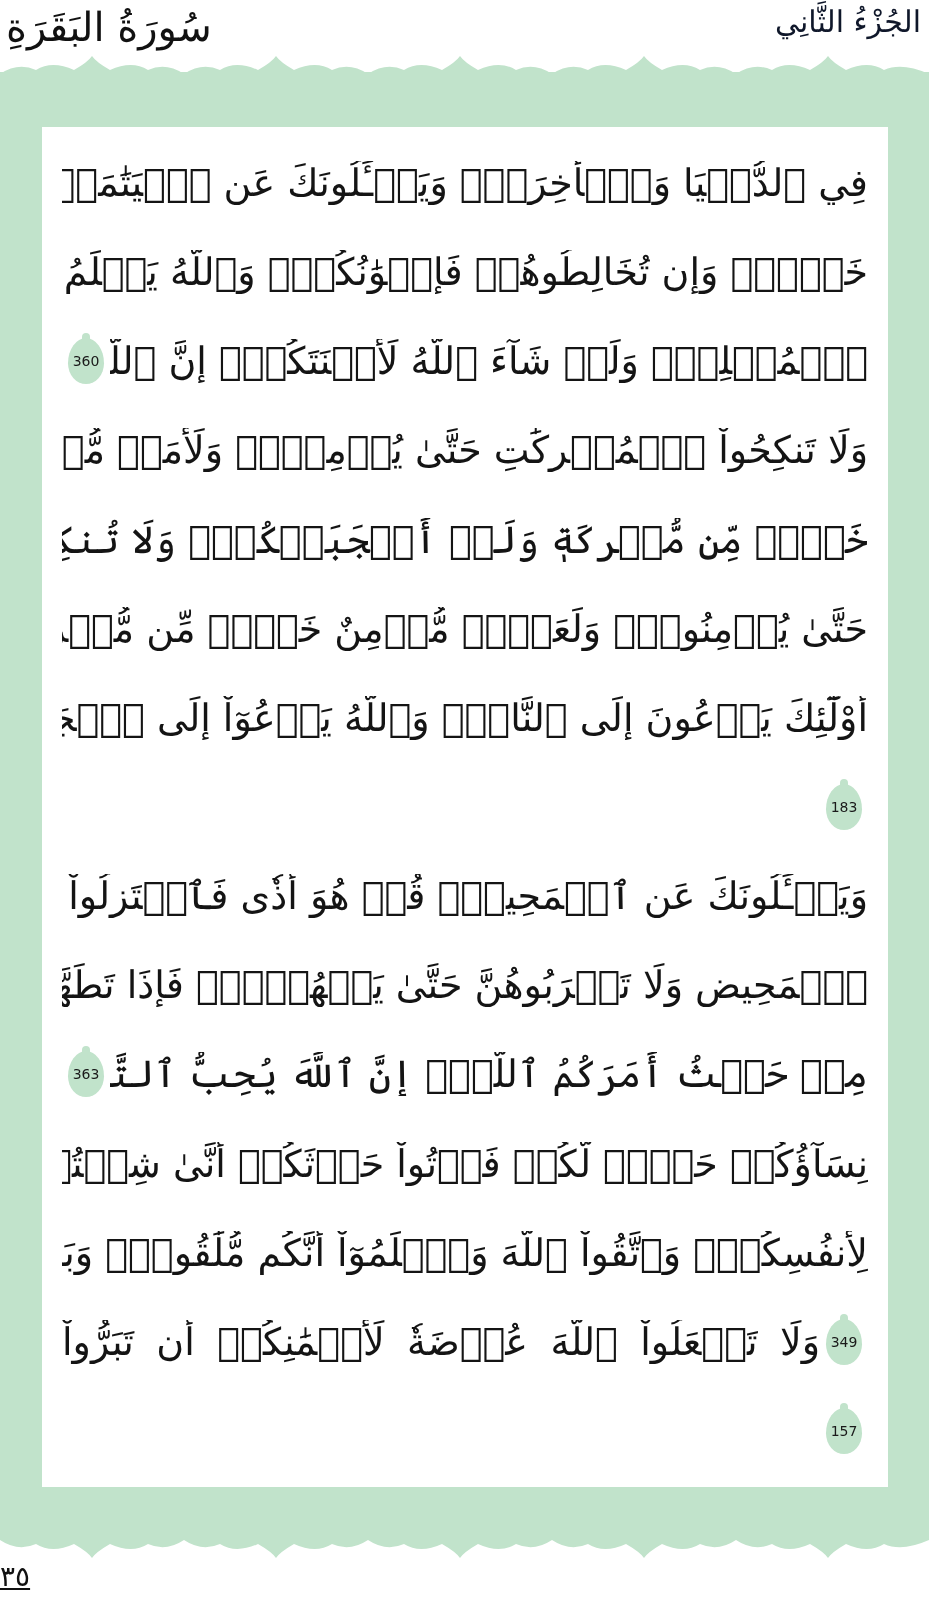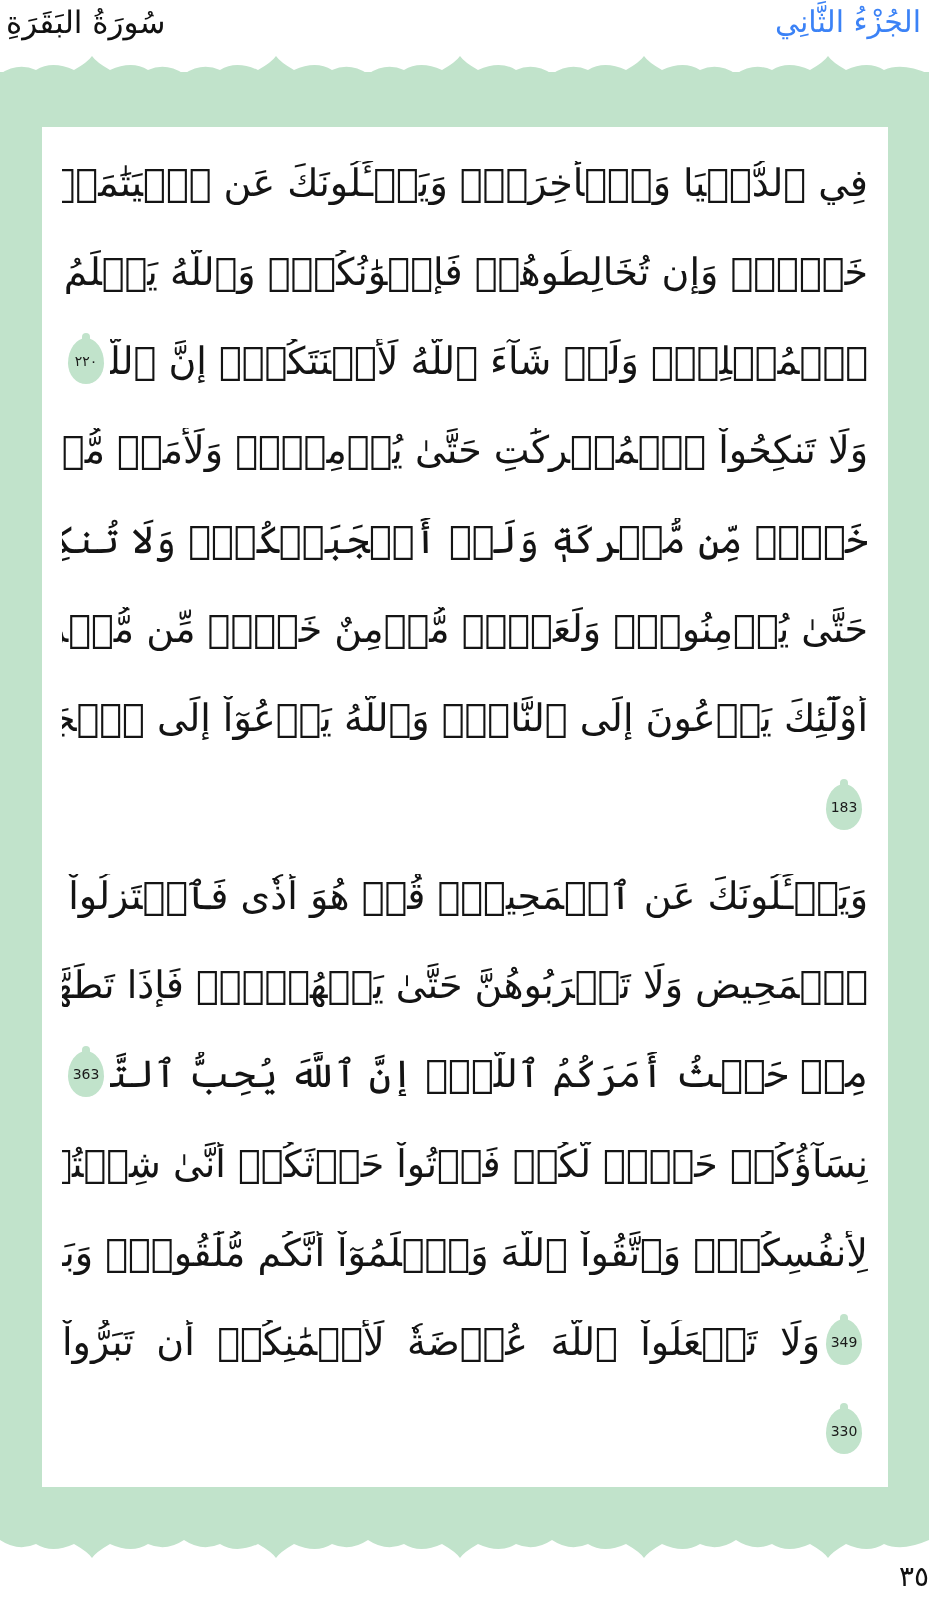--- a/index.html
+++ b/index.html
@@ -19,29 +19,29 @@
       top: 0;
       left: 0;
       width: 929px;
       height: 56px;
     }
     .header-juz {
       position: absolute;
       right: 8px;
       top: 4px;
       font-size: 30px;
-      color: #3b82f6;
+      color: #0f172a;
       direction: rtl;
       font-family: "DejaVu Serif", serif;
     }
     .header-surah {
       position: absolute;
       left: 6px;
       top: 4px;
-      font-size: 31px;
+      font-size: 40px;
       color: #111;
       direction: rtl;
       font-family: "DejaVu Serif", serif;
     }
     .frame {
       position: absolute;
       left: 0;
       top: 72px;
       width: 929px;
       height: 1466px;
@@ -116,24 +116,25 @@
       height: 8px;
       margin-left: -4px;
       background: #c1e3cb;
       border-radius: 50% 50% 0 0;
     }
     .page-number {
       position: absolute;
       left: 0;
       width: 929px;
       top: 1560px;
-      text-align: right;
+      text-align: left;
       font-size: 28px;
       color: #111;
       font-family: "DejaVu Sans", sans-serif;
+      text-decoration: underline;
     }
   </style>
 </head>
 <body>
 
 <div class="header">
   <div class="header-juz">الجُزْءُ الثَّانِي</div>
   <div class="header-surah">سُورَةُ البَقَرَةِ</div>
 </div>
 
@@ -153,21 +154,21 @@
     <div class="line">
       <span class="line-text">فِي ٱلدُّنۡيَا وَٱلۡأٓخِرَةِۗ وَيَسۡـَٔلُونَكَ عَنِ ٱلۡيَتَٰمَىٰۖ قُلۡ إِصۡلَاحٞ لَّهُمۡ</span>
     </div>
 
     <div class="line">
       <span class="line-text">خَيۡرٞۖ وَإِن تُخَالِطُوهُمۡ فَإِخۡوَٰنُكُمۡۚ وَٱللَّهُ يَعۡلَمُ ٱلۡمُفۡسِدَ مِنَ</span>
     </div>
 
     <div class="line">
       <span class="line-text">ٱلۡمُصۡلِحِۚ وَلَوۡ شَآءَ ٱللَّهُ لَأَعۡنَتَكُمۡۚ إِنَّ ٱللَّهَ عَزِيزٌ حَكِيمٞ</span>
-      <span class="ayah-marker">٢٢٠</span>
+      <span class="ayah-marker">360</span>
     </div>
 
     <div class="line">
       <span class="line-text">وَلَا تَنكِحُواْ ٱلۡمُشۡرِكَٰتِ حَتَّىٰ يُؤۡمِنَّۚ وَلَأَمَةٞ مُّؤۡمِنَةٌ</span>
     </div>
 
     <div class="line">
       <span class="line-text">خَيۡرٞ مِّن مُّشۡرِكَةٖ وَلَوۡ أَعۡجَبَتۡكُمۡۗ وَلَا تُنكِحُواْ ٱلۡمُشۡرِكِينَ</span>
     </div>
 
@@ -203,19 +204,19 @@
     <div class="line">
       <span class="line-text">لِأَنفُسِكُمۡۚ وَٱتَّقُواْ ٱللَّهَ وَٱعۡلَمُوٓاْ أَنَّكُم مُّلَٰقُوهُۗ وَبَشِّرِ</span>
     </div>
 
     <div class="line">
       <span class="ayah-marker">349</span>
       <span class="line-text">وَلَا تَجۡعَلُواْ ٱللَّهَ عُرۡضَةٗ لِّأَيۡمَٰنِكُمۡ أَن تَبَرُّواْ</span>
     </div>
 
     <div class="line">
-      <span class="ayah-marker">330</span>
+      <span class="ayah-marker">157</span>
     </div>
 
   </div>
 </div>
 
 <div class="page-number">٣٥</div>
 
 </body></html>

